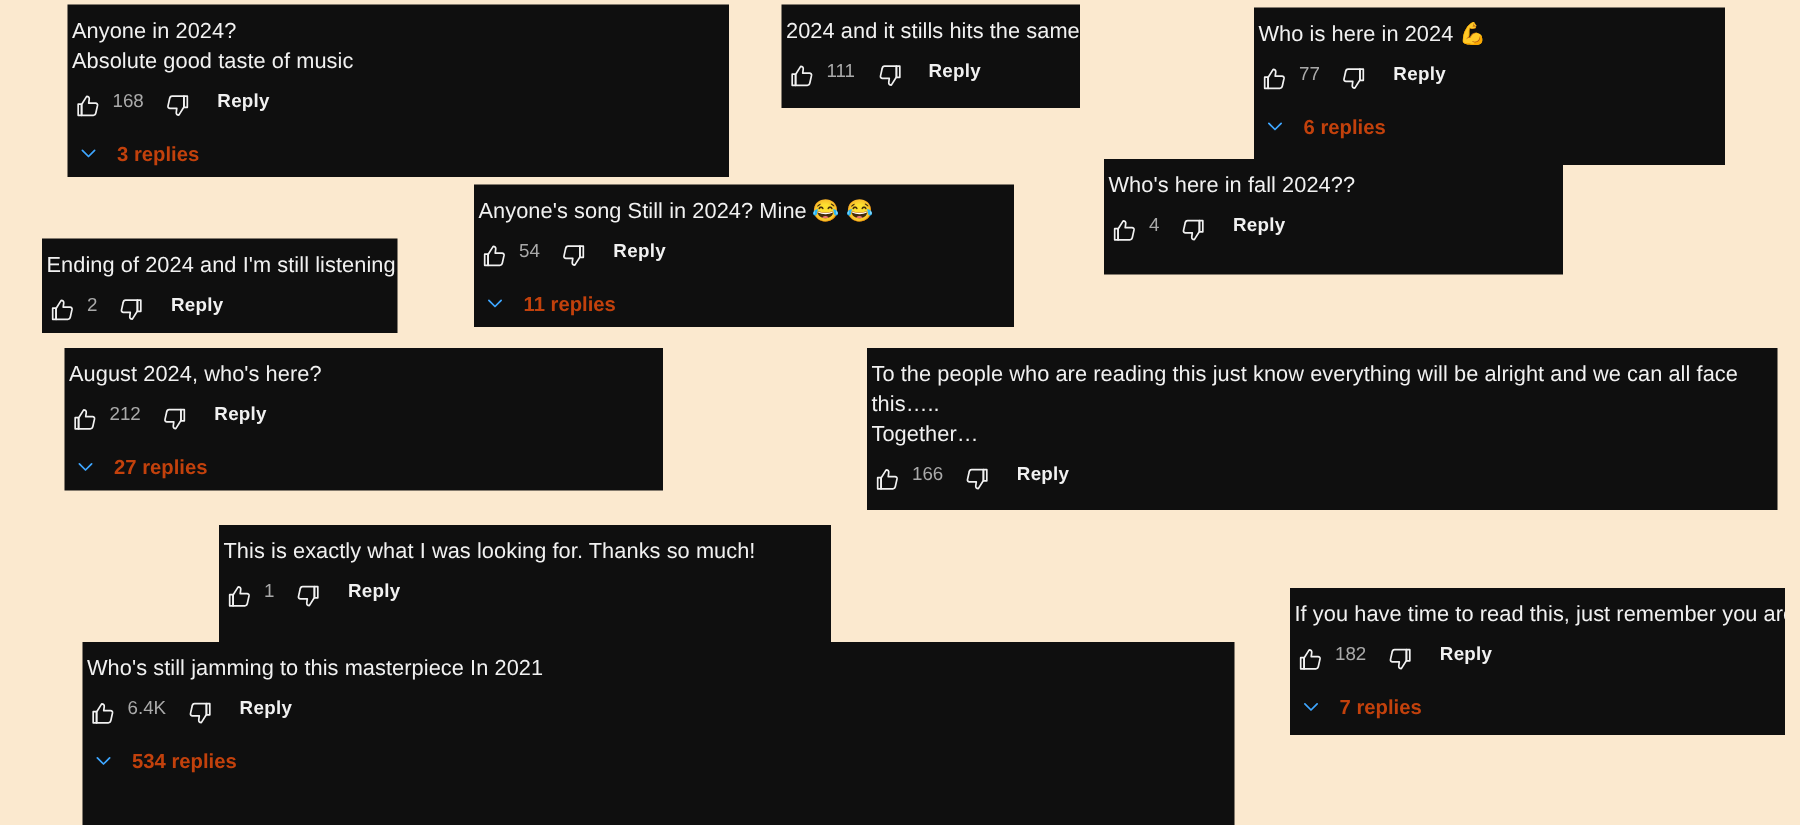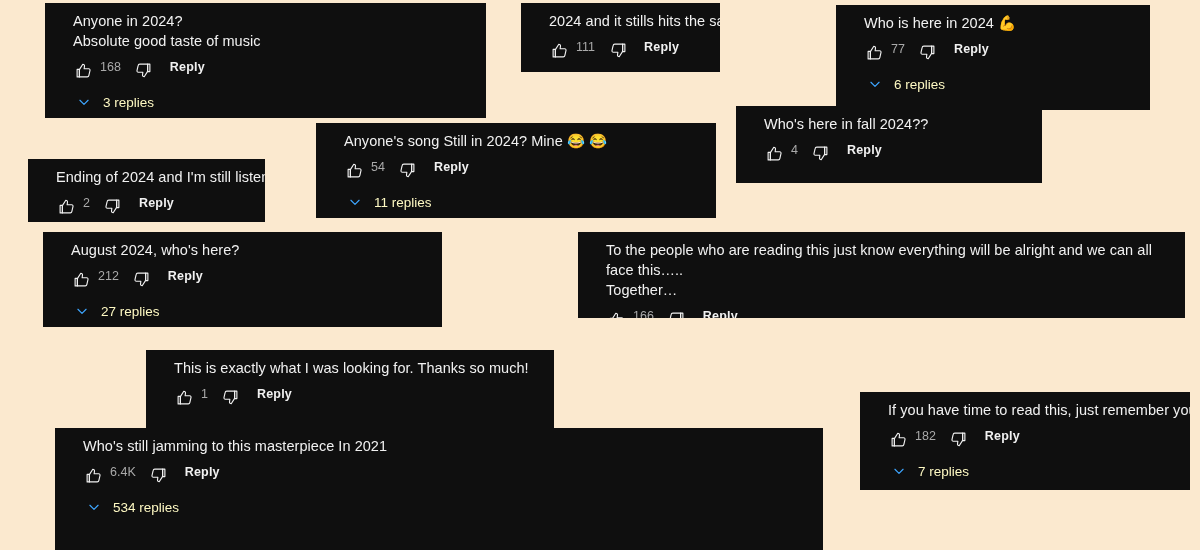--- a/index.html
+++ b/index.html
@@ -19,21 +19,21 @@
     position: relative;
     width: 1200px;
     height: 550px;
     overflow: hidden;
   }
   .comment-card {
     position: absolute;
     background: #0f0f0f;
     overflow: hidden;
     box-sizing: border-box;
-    padding: 8px 14px 8px 28px;
+    padding: 8px 14px 8px 3px;
   }
   .comment-text {
     color: #f1f1f1;
     font-size: 14.5px;
     line-height: 20px;
     font-weight: 400;
     white-space: pre-wrap;
     letter-spacing: 0.05px;
   }
   .action-row {
@@ -78,23 +78,23 @@
   }
   .chevron {
     width: 22px;
     height: 20px;
     display: inline-flex;
     align-items: center;
     justify-content: center;
     flex: 0 0 auto;
   }
   .replies-label {
-    color: #fef9c3;
+    color: #c2410c;
     font-size: 13.5px;
-    font-weight: 400;
+    font-weight: 700;
     margin-left: 8px;
     white-space: nowrap;
   }
   .nowrap-line {
     white-space: nowrap;
   }
 </style>
 </head>
 <body>
 
@@ -170,21 +170,21 @@
     <div class="replies-row">
       <span class="chevron">
         <svg width="14" height="14" viewBox="0 0 24 24" fill="none" stroke="#3ea6ff" stroke-width="2" stroke-linecap="round" stroke-linejoin="round">
           <polyline points="5,9 12,16 19,9"></polyline>
         </svg>
       </span>
       <span class="replies-label">6 replies</span>
     </div>
   </div>
 
-  <div class="comment-card" style="left:316px; top:123px; width:400px; height:95px;">
+  <div class="comment-card" style="left:316px; top:123px; width:360px; height:95px;">
     <div class="comment-text nowrap-line">Anyone's song Still  in 2024? Mine 😂 😂</div>
     <div class="action-row">
       <span class="icon-btn">
         <svg width="17" height="17" viewBox="0 0 24 24" fill="none" stroke="#f1f1f1" stroke-width="1.6" stroke-linejoin="round">
           <path d="M3 10.5h3.2V21H3z"></path>
           <path d="M6.2 10.8 L11 3.2 c1.7 0 2.6 1 2.4 2.6 L12.9 9.6 H19.4 c1.2 0 2 1 1.8 2.1 l-1.6 7.1 c-.2 1.2-1 2.2-2.3 2.2 H6.2 z"></path>
         </svg>
       </span>
       <span class="like-count">54</span>
       <span class="icon-btn dislike-wrap">
@@ -266,21 +266,21 @@
     <div class="replies-row">
       <span class="chevron">
         <svg width="14" height="14" viewBox="0 0 24 24" fill="none" stroke="#3ea6ff" stroke-width="2" stroke-linecap="round" stroke-linejoin="round">
           <polyline points="5,9 12,16 19,9"></polyline>
         </svg>
       </span>
       <span class="replies-label">27 replies</span>
     </div>
   </div>
 
-  <div class="comment-card" style="left:578px; top:232px; width:607px; height:86px;">
+  <div class="comment-card" style="left:578px; top:232px; width:607px; height:108px;">
     <div class="comment-text">To the people who are reading this just know everything will be alright and we can all face this…..
 Together…</div>
     <div class="action-row">
       <span class="icon-btn">
         <svg width="17" height="17" viewBox="0 0 24 24" fill="none" stroke="#f1f1f1" stroke-width="1.6" stroke-linejoin="round">
           <path d="M3 10.5h3.2V21H3z"></path>
           <path d="M6.2 10.8 L11 3.2 c1.7 0 2.6 1 2.4 2.6 L12.9 9.6 H19.4 c1.2 0 2 1 1.8 2.1 l-1.6 7.1 c-.2 1.2-1 2.2-2.3 2.2 H6.2 z"></path>
         </svg>
       </span>
       <span class="like-count">166</span>

